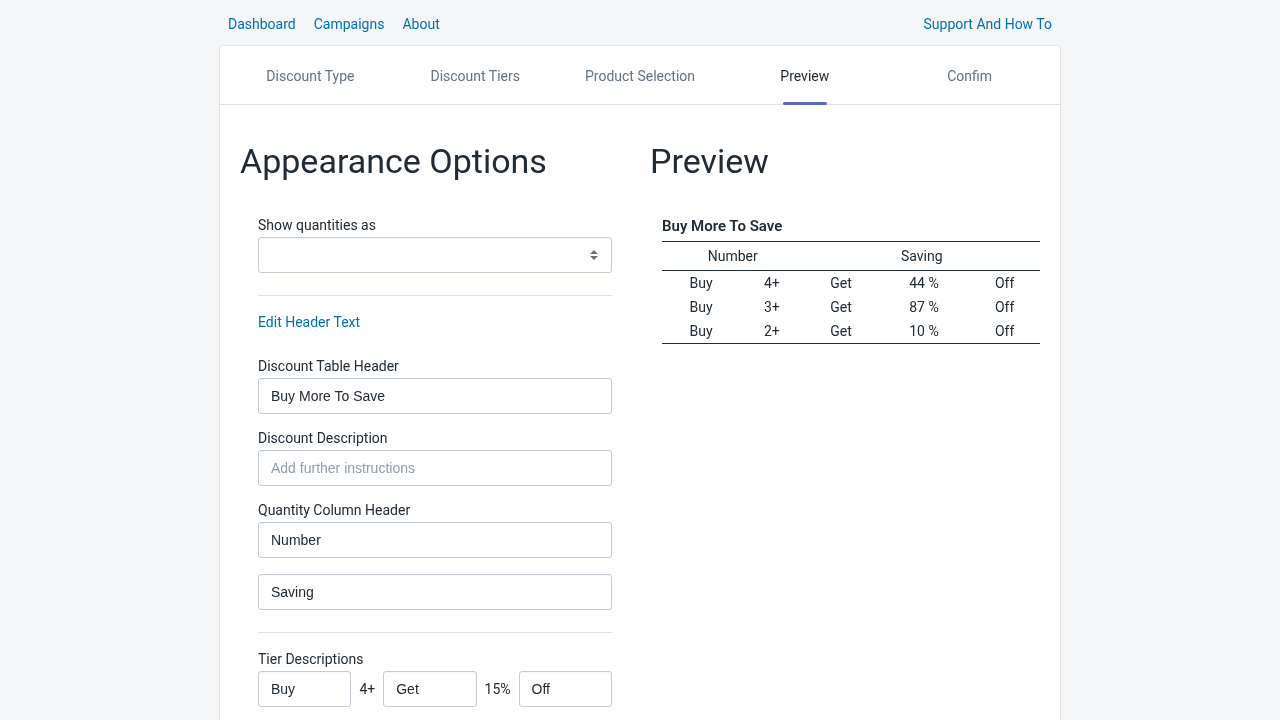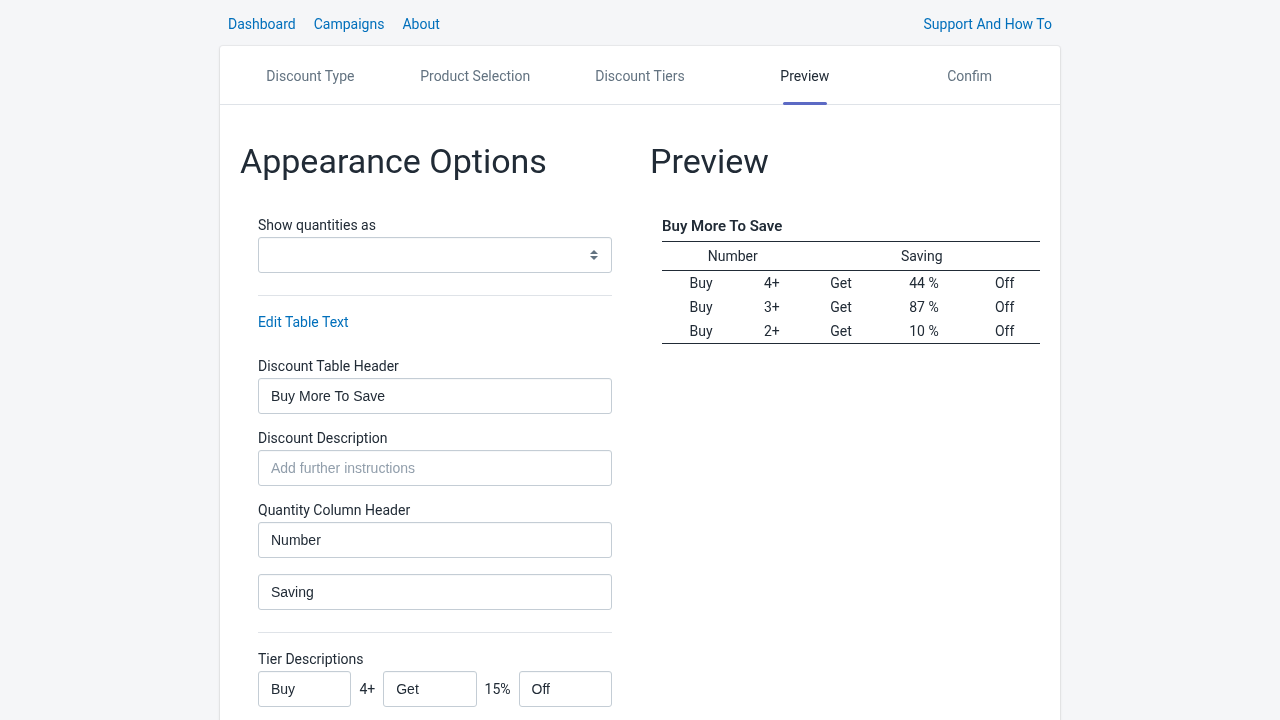--- a/index.html
+++ b/index.html
@@ -191,22 +191,22 @@
       <a>About</a>
     </div>
     <div>
       <a>Support And How To</a>
     </div>
   </div>
 
   <div class="card">
     <div class="tabs">
       <div class="tab">Discount Type</div>
+      <div class="tab">Discount Tiers</div>
       <div class="tab">Product Selection</div>
-      <div class="tab">Discount Tiers</div>
       <div class="tab active">Preview</div>
       <div class="tab">Confim</div>
     </div>
 
     <div class="content">
 
       <div class="col">
         <h1 class="section-title">Appearance Options</h1>
 
         <div class="form-area">
@@ -215,21 +215,21 @@
             <div class="select-wrap">
               <select class="select-input">
                 <option></option>
               </select>
               <span class="select-caret"></span>
             </div>
           </div>
 
           <hr class="divider">
 
-          <span class="link-action">Edit Table Text</span>
+          <span class="link-action">Edit Header Text</span>
 
           <div class="stack">
             <div class="field-group">
               <label class="field-label">Discount Table Header</label>
               <input class="text-input" value="Buy More To Save" style="">
             </div>
 
             <div class="field-group">
               <label class="field-label">Discount Description</label>
               <input class="text-input" placeholder="Add further instructions" style="">

